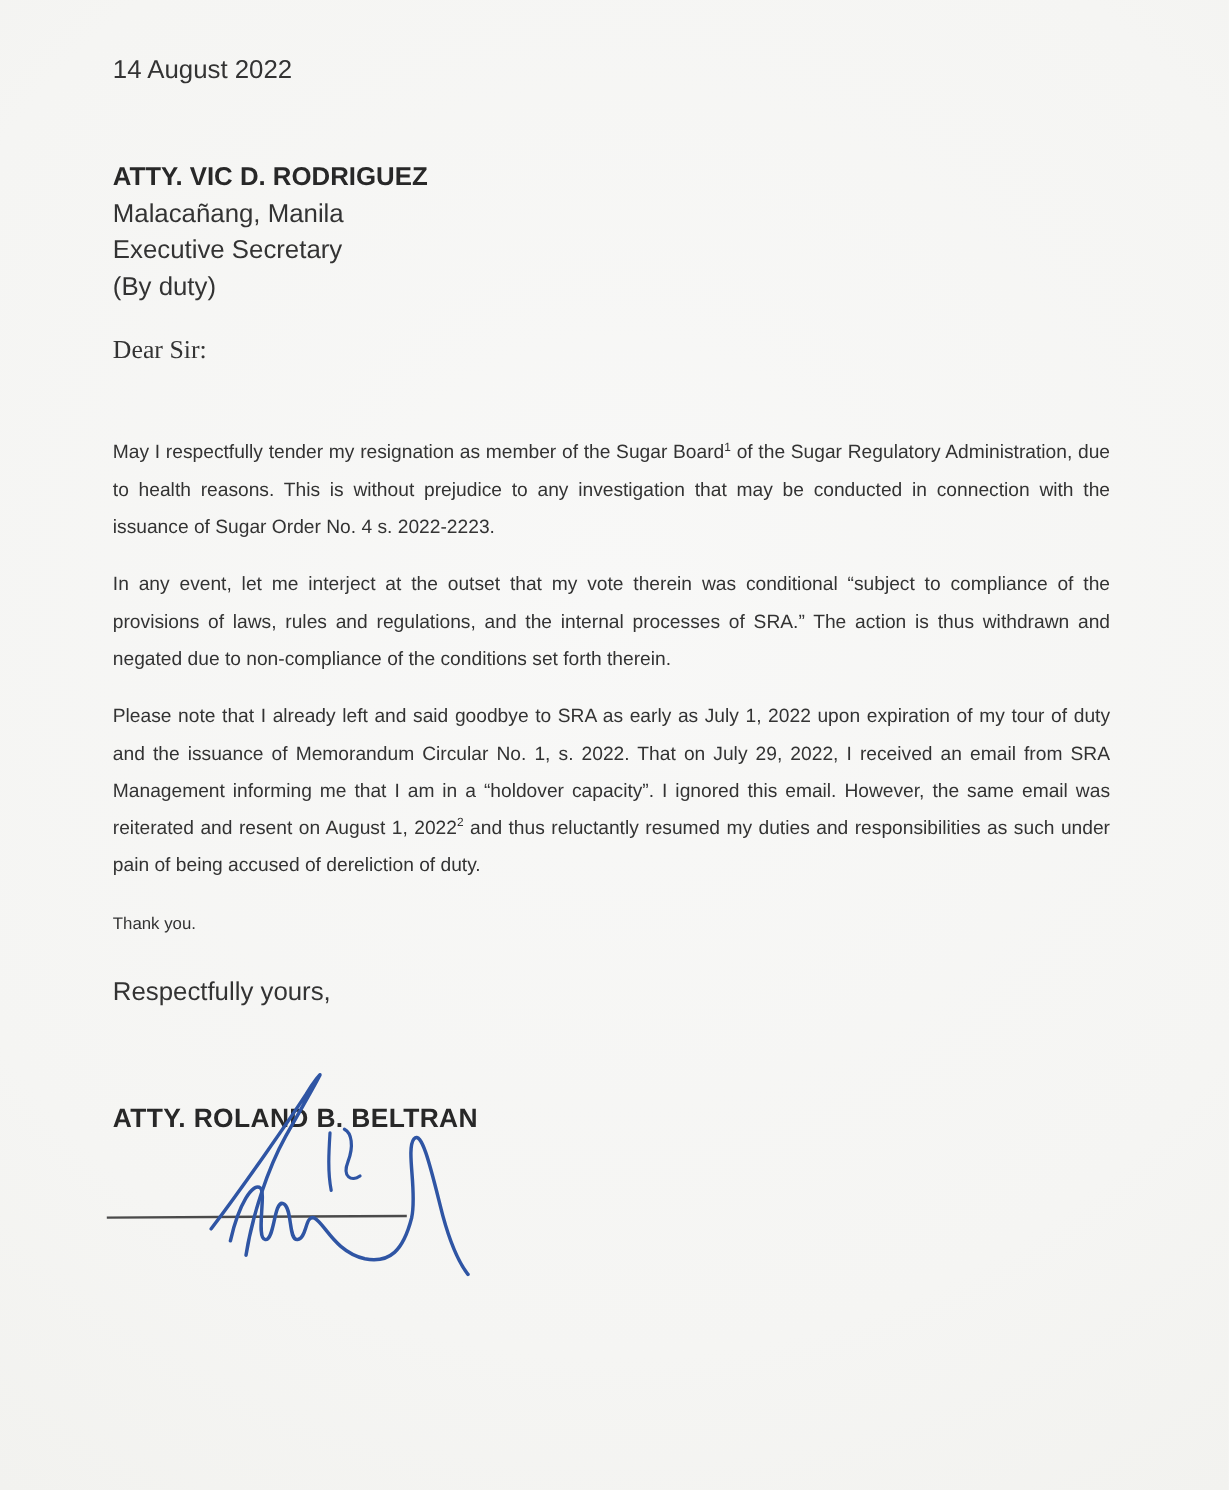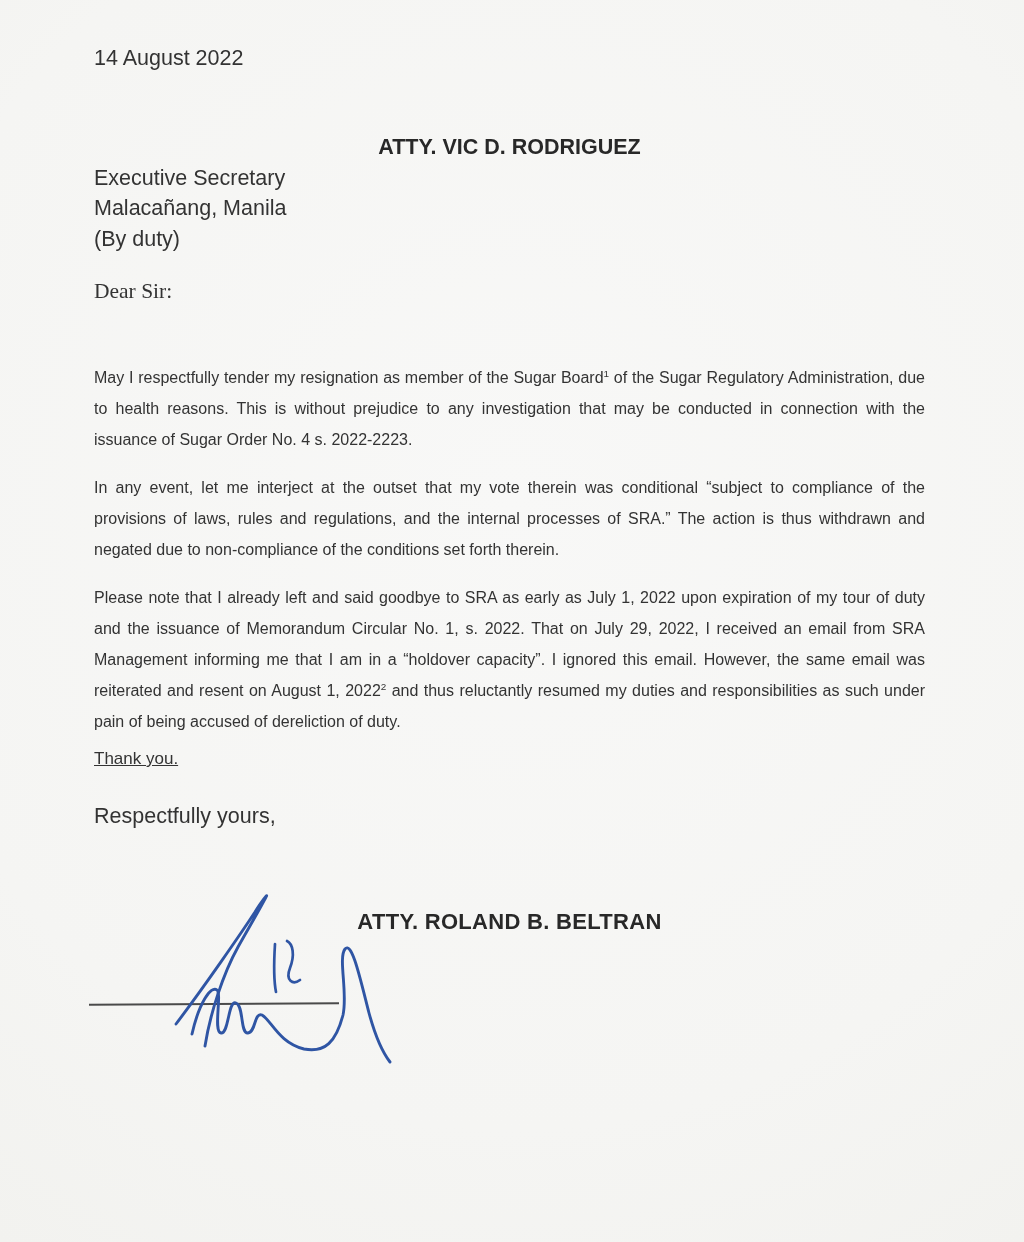--- a/index.html
+++ b/index.html
@@ -30,21 +30,20 @@
     line-height: 24px;
   }
   .recipient {
     margin-top: 62px;
     font-size: 21.5px;
     line-height: 30.5px;
   }
   .bold {
     font-weight: 700;
     color: #282828;
-    text-align: center;
   }
   .salutation {
     margin-top: 25px;
     font-size: 21.5px;
     line-height: 24px;
     font-family: Liberation Serif, serif;
   }
   #paragraphs {
     margin-top: 59px;
   }
@@ -57,24 +56,23 @@
   }
   .para + .para {
     margin-top: 17px;
   }
   .para sup, .footnote sup {
     font-size: 62%;
     vertical-align: super;
     line-height: 0;
   }
   .thanks {
-    margin-top: 10px;
-    font-size: 17px;
+    margin-top: 20px;
+    font-size: 14px;
     line-height: 24px;
-    text-decoration: underline;
   }
   .valediction {
     margin-top: 33px;
     font-size: 21.5px;
     line-height: 24px;
   }
   .sender {
     margin-top: 82px;
     font-size: 22px;
     line-height: 24px;
@@ -114,22 +112,22 @@
 </head>
 <body>
 
 <div class="page">
   <div class="content">
 
     <div class="date">14 August 2022</div>
 
     <div class="recipient">
       <div class="bold">ATTY. VIC D. RODRIGUEZ</div>
+      <div>Malacañang, Manila</div>
       <div>Executive Secretary</div>
-      <div>Malacañang, Manila</div>
       <div>(By duty)</div>
     </div>
 
     <div class="salutation">Dear Sir:</div>
 
     <div id="paragraphs">
         <p class="para">May I respectfully tender my resignation as member of the Sugar Board<sup>1</sup> of the Sugar Regulatory Administration, due to health reasons. This is without prejudice to any investigation that may be conducted in connection with the issuance of Sugar Order No. 4 s. 2022-2223.</p>
         <p class="para">In any event, let me interject at the outset that my vote therein was conditional “subject to compliance of the provisions of laws, rules and regulations, and the internal processes of SRA.” The action is thus withdrawn and negated due to non-compliance of the conditions set forth therein.</p>
         <p class="para">Please note that I already left and said goodbye to SRA as early as July 1, 2022 upon expiration of my tour of duty and the issuance of Memorandum Circular No. 1, s. 2022. That on July 29, 2022, I received an email from SRA Management informing me that I am in a “holdover capacity”. I ignored this email. However, the same email was reiterated and resent on August 1, 2022<sup>2</sup> and thus reluctantly resumed my duties and responsibilities as such under pain of being accused of dereliction of duty.</p>
       </div>

